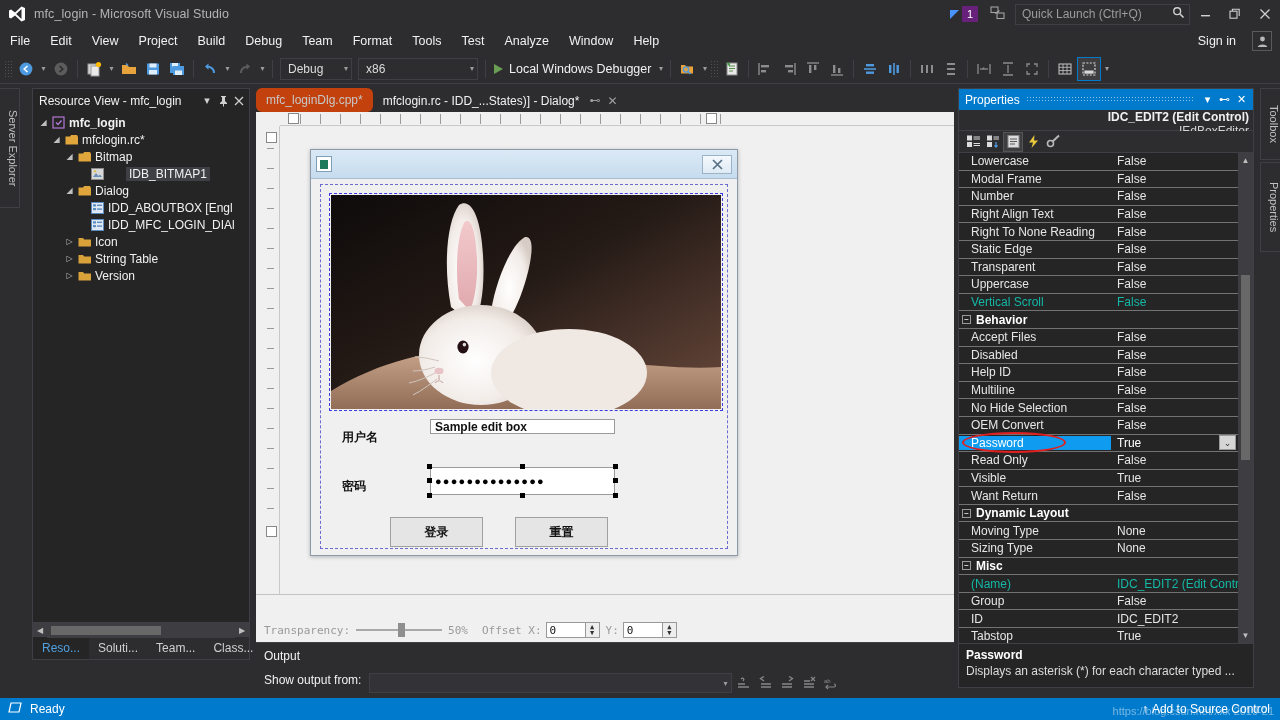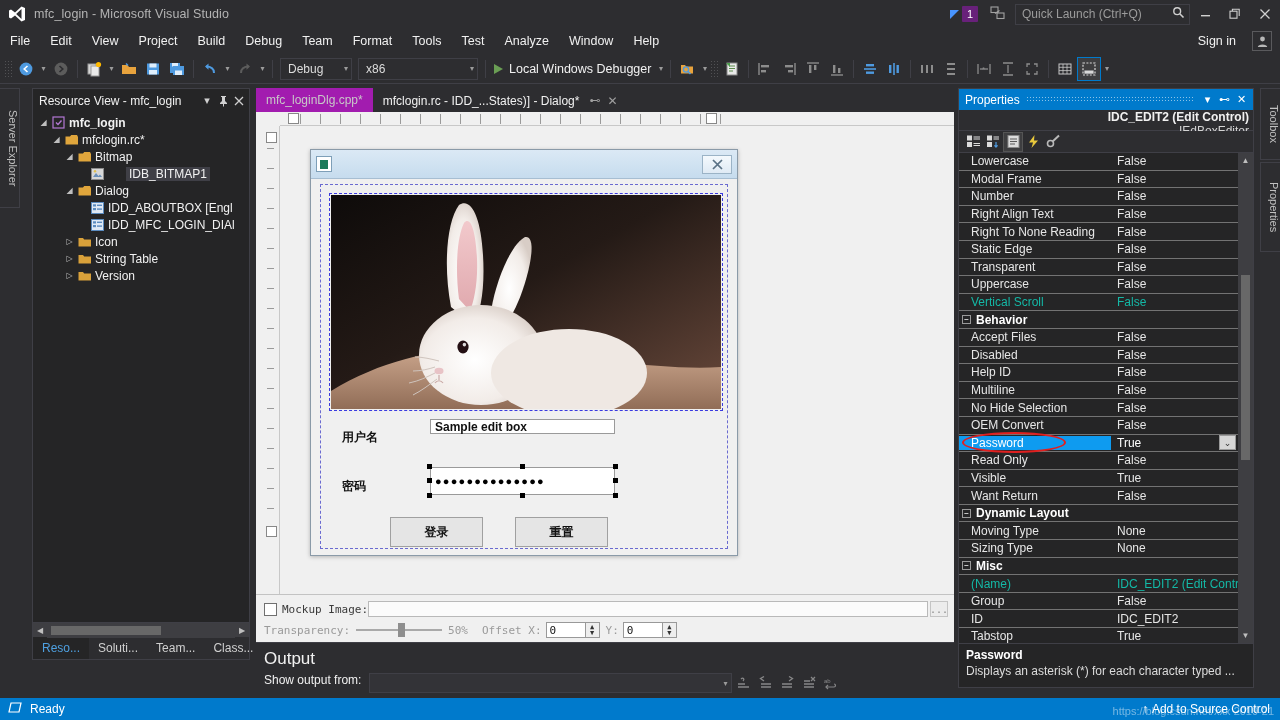--- a/index.html
+++ b/index.html
@@ -103,21 +103,21 @@
   .hs-arrow { width: 14px; text-align: center; color: #bfbfbf; font-size: 8px; }
   .hs-track { flex: 1; height: 15px; background: #3e3e42; position: relative; }
   .hs-thumb { position: absolute; left: 4px; top: 3px; height: 9px; width: 110px; background: #686868; }
   .res-tabs { height: 22px; display: flex; align-items: stretch; background: #2d2d30; }
   .res-tab { padding: 0 9px; display: flex; align-items: center; font-size: 12px; color: #d0d0d0; }
   .res-tab.sel { background: #252526; color: #4ea0e0; }
 
   
   .tabstrip { position: absolute; left: 256px; top: 88px; width: 698px; height: 24px; background: #2d2d30; display: flex; align-items: stretch; }
   .etab { display: flex; align-items: center; padding: 0 10px; font-size: 12px; color: #c8c8c8; }
-  .etab.inactive { background: #a21caf; }
+  .etab.inactive { background: #c2410c; border-radius: 6px; }
   .etab.active { background: #2d2d30; color: #f1f1f1; border-top: 1px solid #2d2d30; }
   .etab .pin { margin-left: 10px; color: #a0a0a0; font-size: 11px; }
   .etab .x { margin-left: 7px; color: #a0a0a0; font-size: 12px; }
 
   
   .designer {
     position: absolute; left: 256px; top: 112px; width: 698px; height: 482px;
     background: #f0f0f0; overflow: hidden; font-weight: bold;
   }
   .ruler-h { position: absolute; left: 24px; top: 0; right: 0; height: 14px; background: #f0f0f0; border-bottom: 1px solid #c8c8c8; }
@@ -179,21 +179,21 @@
   .sl-thumb { position: absolute; left: 42px; top: -6px; width: 7px; height: 14px; background: #8e8e8e; }
   .num-box { width: 40px; height: 16px; background: #fff; border: 1px solid #999; font-size: 11px; color: #111; padding-left: 3px; display: flex; align-items: center; }
   .spin { width: 14px; height: 16px; border: 1px solid #999; border-left: none; background: #eee;
     display: flex; flex-direction: column; align-items: center; justify-content: center; color: #333; line-height: 6px; font-size: 7px; }
 
   
   .output {
     position: absolute; left: 256px; top: 642px; width: 698px; height: 58px;
     background: #2d2d30; border-top: 1px solid #3f3f46;
   }
-  .out-title { position: absolute; left: 8px; top: 6px; font-size: 17px; color: #f1f1f1; }
+  .out-title { position: absolute; left: 8px; top: 6px; font-size: 12px; color: #f1f1f1; }
   .out-row2 { position: absolute; left: 8px; top: 30px; right: 6px; display: flex; align-items: flex-start; }
   .out-label { font-size: 12px; color: #f1f1f1; margin-right: 8px; }
   .out-combo { width: 363px; height: 20px; border: 1px solid #3f3f46; background: #333337; display: flex; align-items: center; padding-right: 4px; }
   .out-combo .ca { margin-left: auto; font-size: 8px; color: #9b9b9b; }
   .out-ico { width: 22px; height: 20px; display: flex; align-items: center; justify-content: center; opacity: .55; }
 
   
   .props {
     position: absolute; left: 958px; top: 88px; width: 296px; height: 600px;
     background: #252526; border: 1px solid #3f3f46; display: flex; flex-direction: column;
@@ -823,26 +823,20 @@
           </div>
           <div class="mfc-button" style="left:204px;top:338px;width:93px;height:30px">
             <span>重置</span>
           </div>
         </div>
       </div>
     </div>
   </div>
 
   <div class="mockbar">
-    <div class="mb-row" style="top:6px">
-      <span class="mb-check"></span>
-      <span>Mockup Image:</span>
-      <span class="mb-input"></span>
-      <span class="mb-ell">...</span>
-    </div>
     <div class="mb-row" style="top:27px">
       <span class="mb-dim">Transparency:</span>
       <span class="sl-track">
           <span class="sl-thumb"></span>
         </span>
       <span class="mb-dim">50%</span>
       <span class="mb-dim" style="margin-left:14px">Offset X:</span>
       <span class="num-box" style="margin-left:4px">0</span>
       <span class="spin">
           <span>▲</span>

